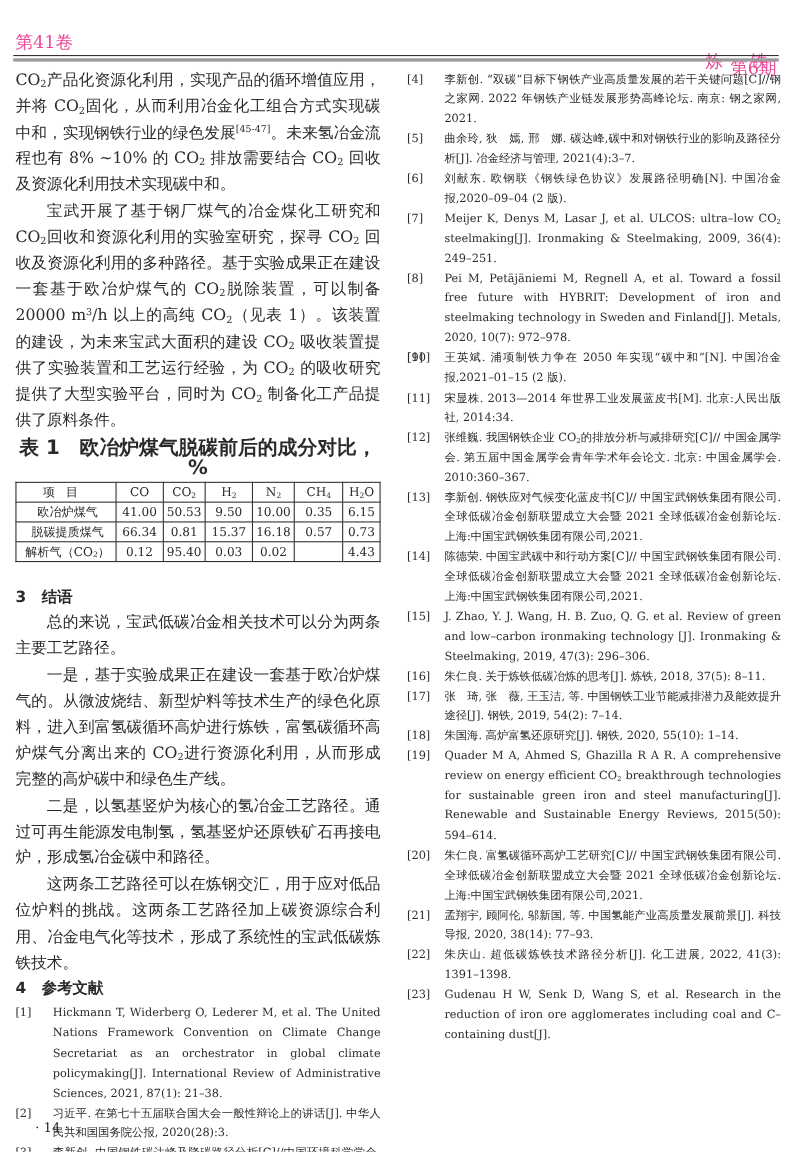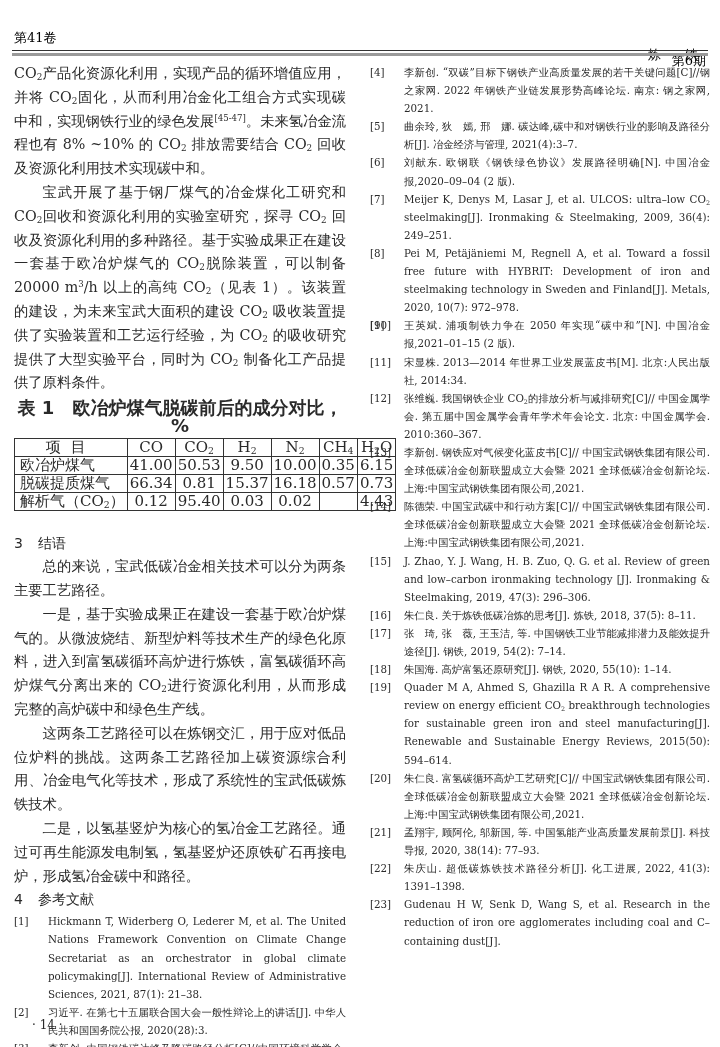--- a/index.html
+++ b/index.html
@@ -3,21 +3,21 @@
 <meta charset="utf-8">
 <style>
   html, body { margin: 0; padding: 0; background: #ffffff; }
   body {
     width: 720px; height: 1047px; position: relative; overflow: hidden;
     font-family: "DejaVu Serif", "Liberation Serif", serif;
     color: #2a2a2a;
   }
   .page-header {
     position: absolute; left: 12px; right: 12px; top: 27px; height: 22px;
-    font-size: 13px; color: #000000;
+    font-size: 16px; color: #ec4899;
   }
   .page-header .left { position: absolute; left: 2px; top: 2px; }
   .page-header .center { position: absolute; left: 0; right: 0; text-align: right; top: 19px; letter-spacing: 10px; }
   .page-header .right { position: absolute; right: 2px; top: 2px; margin-top: 23px; }
   .header-rule {
     position: absolute; left: 12px; right: 12px; top: 50px; height: 0;
     border-top: 1.5px solid #333; 
   }
   .header-rule2 {
     position: absolute; left: 12px; right: 12px; top: 53px; height: 3px;
@@ -33,31 +33,31 @@
   }
   .para { margin: 0; text-align: justify; text-justify: inter-ideograph; }
   .indent { text-indent: 2em; }
   sub { font-size: 0.62em; vertical-align: -0.25em; line-height: 0; }
   sup { font-size: 0.6em; vertical-align: 0.55em; line-height: 0; }
   .table-caption {
     text-align: center; font-size: 18px; font-weight: bold; margin: 4px 0 3px 0;
     font-family: "DejaVu Sans", "Liberation Sans", sans-serif; line-height: 18px;
   }
   table.data {
-    border-collapse: collapse; width: 332px; font-size: 15px; line-height: 17px;
+    border-collapse: collapse; width: 332px; font-size: 11px; line-height: 17px;
   }
   table.data td, table.data th {
     border: 1px solid #333; padding: 0 2px; text-align: center; font-weight: normal; height: 17px;
     white-space: nowrap;
   }
-  table.data td.rowlabel { text-align: left; padding-left: 5px; }
+  table.data td.rowlabel { text-align: center; padding-left: 5px; }
   table.data th.rowlabel { text-align: center; letter-spacing: 10px; }
   .section-head {
     font-family: "DejaVu Sans", "Liberation Sans", sans-serif;
-    font-weight: normal; font-size: 14px; margin: 0; line-height: 23px;
+    font-weight: bold; font-size: 14px; margin: 0; line-height: 23px;
   }
   .section-head .num { display: inline-block; width: 24px; }
   .ref { position: relative; padding-left: 34px; margin: 0; text-align: justify; }
   .ref .idx { position: absolute; left: 0; top: 0; }
   .col-left .refs { font-size: 10.3px; line-height: 18.1px; margin-top: 1px; }
   .page-number {
     position: absolute; left: 32px; top: 1018px; font-size: 12px;
   }
 </style>
 </head>
@@ -115,22 +115,22 @@
       <td></td>
       <td>4.43</td>
     </tr>
   </tbody>
     </table>
 
   <div style="height:21px"></div>
   <h3 class="section-head"><span class="num">3</span><span>结语</span></h3>
   <p class="para indent">总的来说，宝武低碳冶金相关技术可以分为两条主要工艺路径。</p>
   <p class="para indent"><span>一是，基于实验成果正在建设一套基于欧冶炉煤气的。从微波烧结、新型炉料等技术生产的绿色化原料，进入到富氢碳循环高炉进行炼铁，富氢碳循环高炉煤气分离出来的 CO</span><sub>2</sub><span>进行资源化利用，从而形成完整的高炉碳中和绿色生产线。</span></p>
+  <p class="para indent">二是，以氢基竖炉为核心的氢冶金工艺路径。通过可再生能源发电制氢，氢基竖炉还原铁矿石再接电炉，形成氢冶金碳中和路径。</p>
   <p class="para indent">这两条工艺路径可以在炼钢交汇，用于应对低品位炉料的挑战。这两条工艺路径加上碳资源综合利用、冶金电气化等技术，形成了系统性的宝武低碳炼铁技术。</p>
-  <p class="para indent">二是，以氢基竖炉为核心的氢冶金工艺路径。通过可再生能源发电制氢，氢基竖炉还原铁矿石再接电炉，形成氢冶金碳中和路径。</p>
 
   <h3 class="section-head"><span class="num">4</span><span>参考文献</span></h3>
   <div class="refs">
     <p class="ref"><span class="idx">[1]</span><span>Hickmann T, Widerberg O, Lederer M, et al. The United Nations Framework Convention on Climate Change Secretariat as an orchestrator in global climate policymaking[J]. International Review of Administrative Sciences, 2021, 87(1): 21–38.</span></p>
     <p class="ref"><span class="idx">[2]</span><span>习近平. 在第七十五届联合国大会一般性辩论上的讲话[J]. 中华人民共和国国务院公报, 2020(28):3.</span></p>
     <p class="ref"><span class="idx">[3]</span><span>李新创. 中国钢铁碳达峰及降碳路径分析[C]//中国环境科学学会. 钢铁行业碳中和圆桌对话会. 北京:中国环境科学学会,2021.</span></p>
   </div>
 </div>
 
 <div class="col-right">

